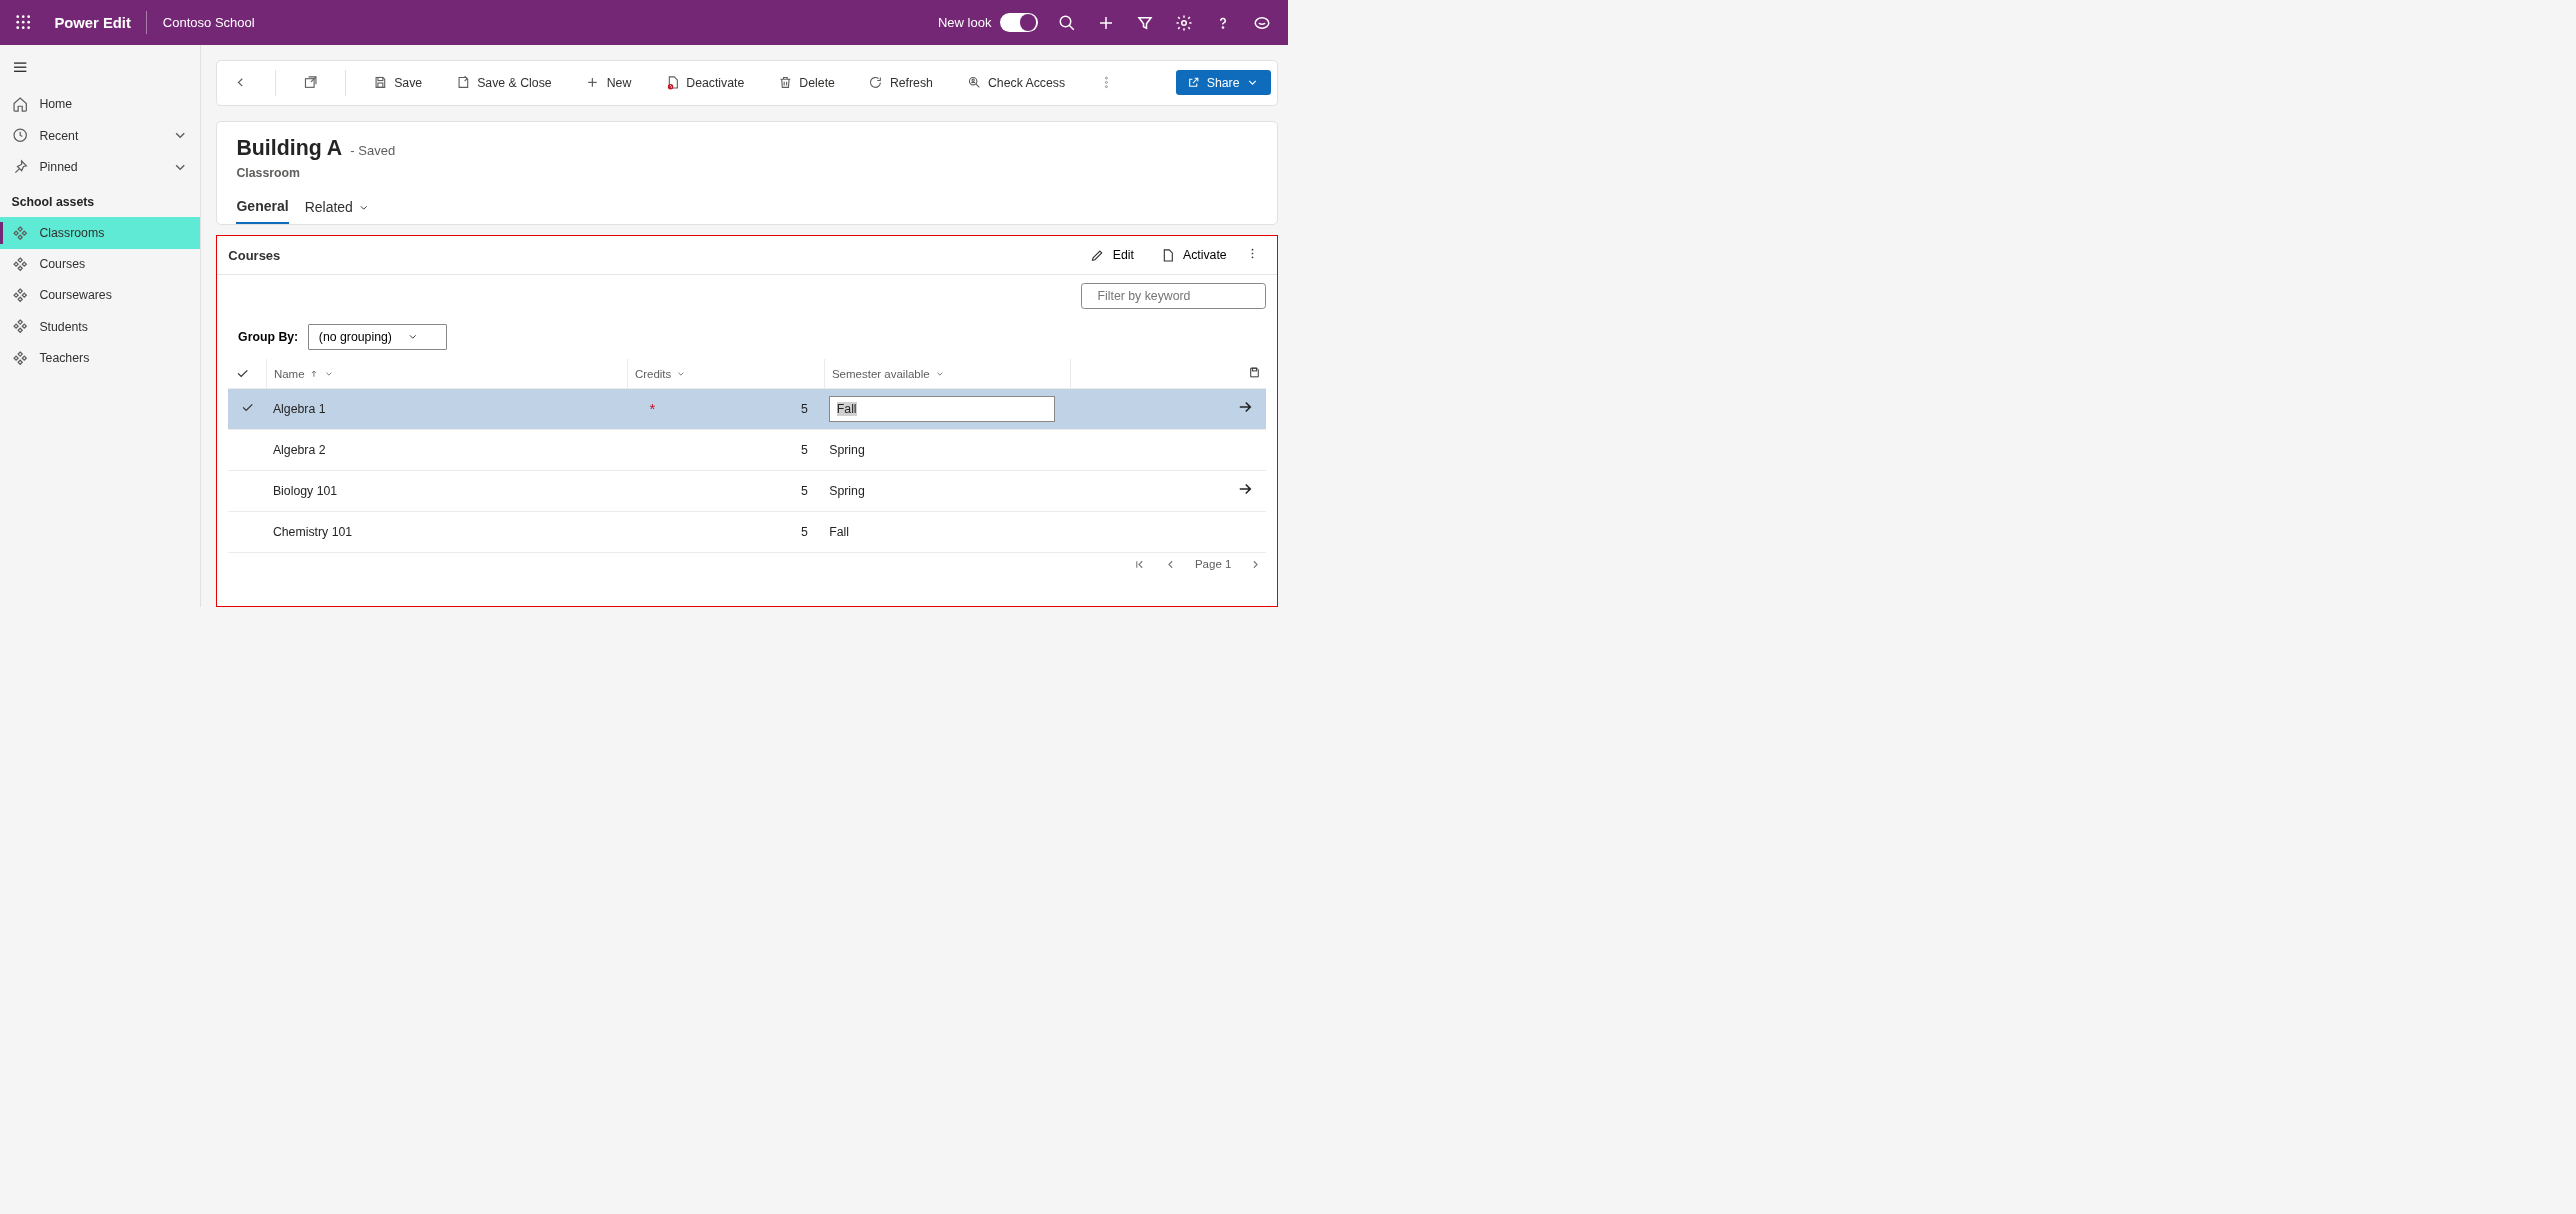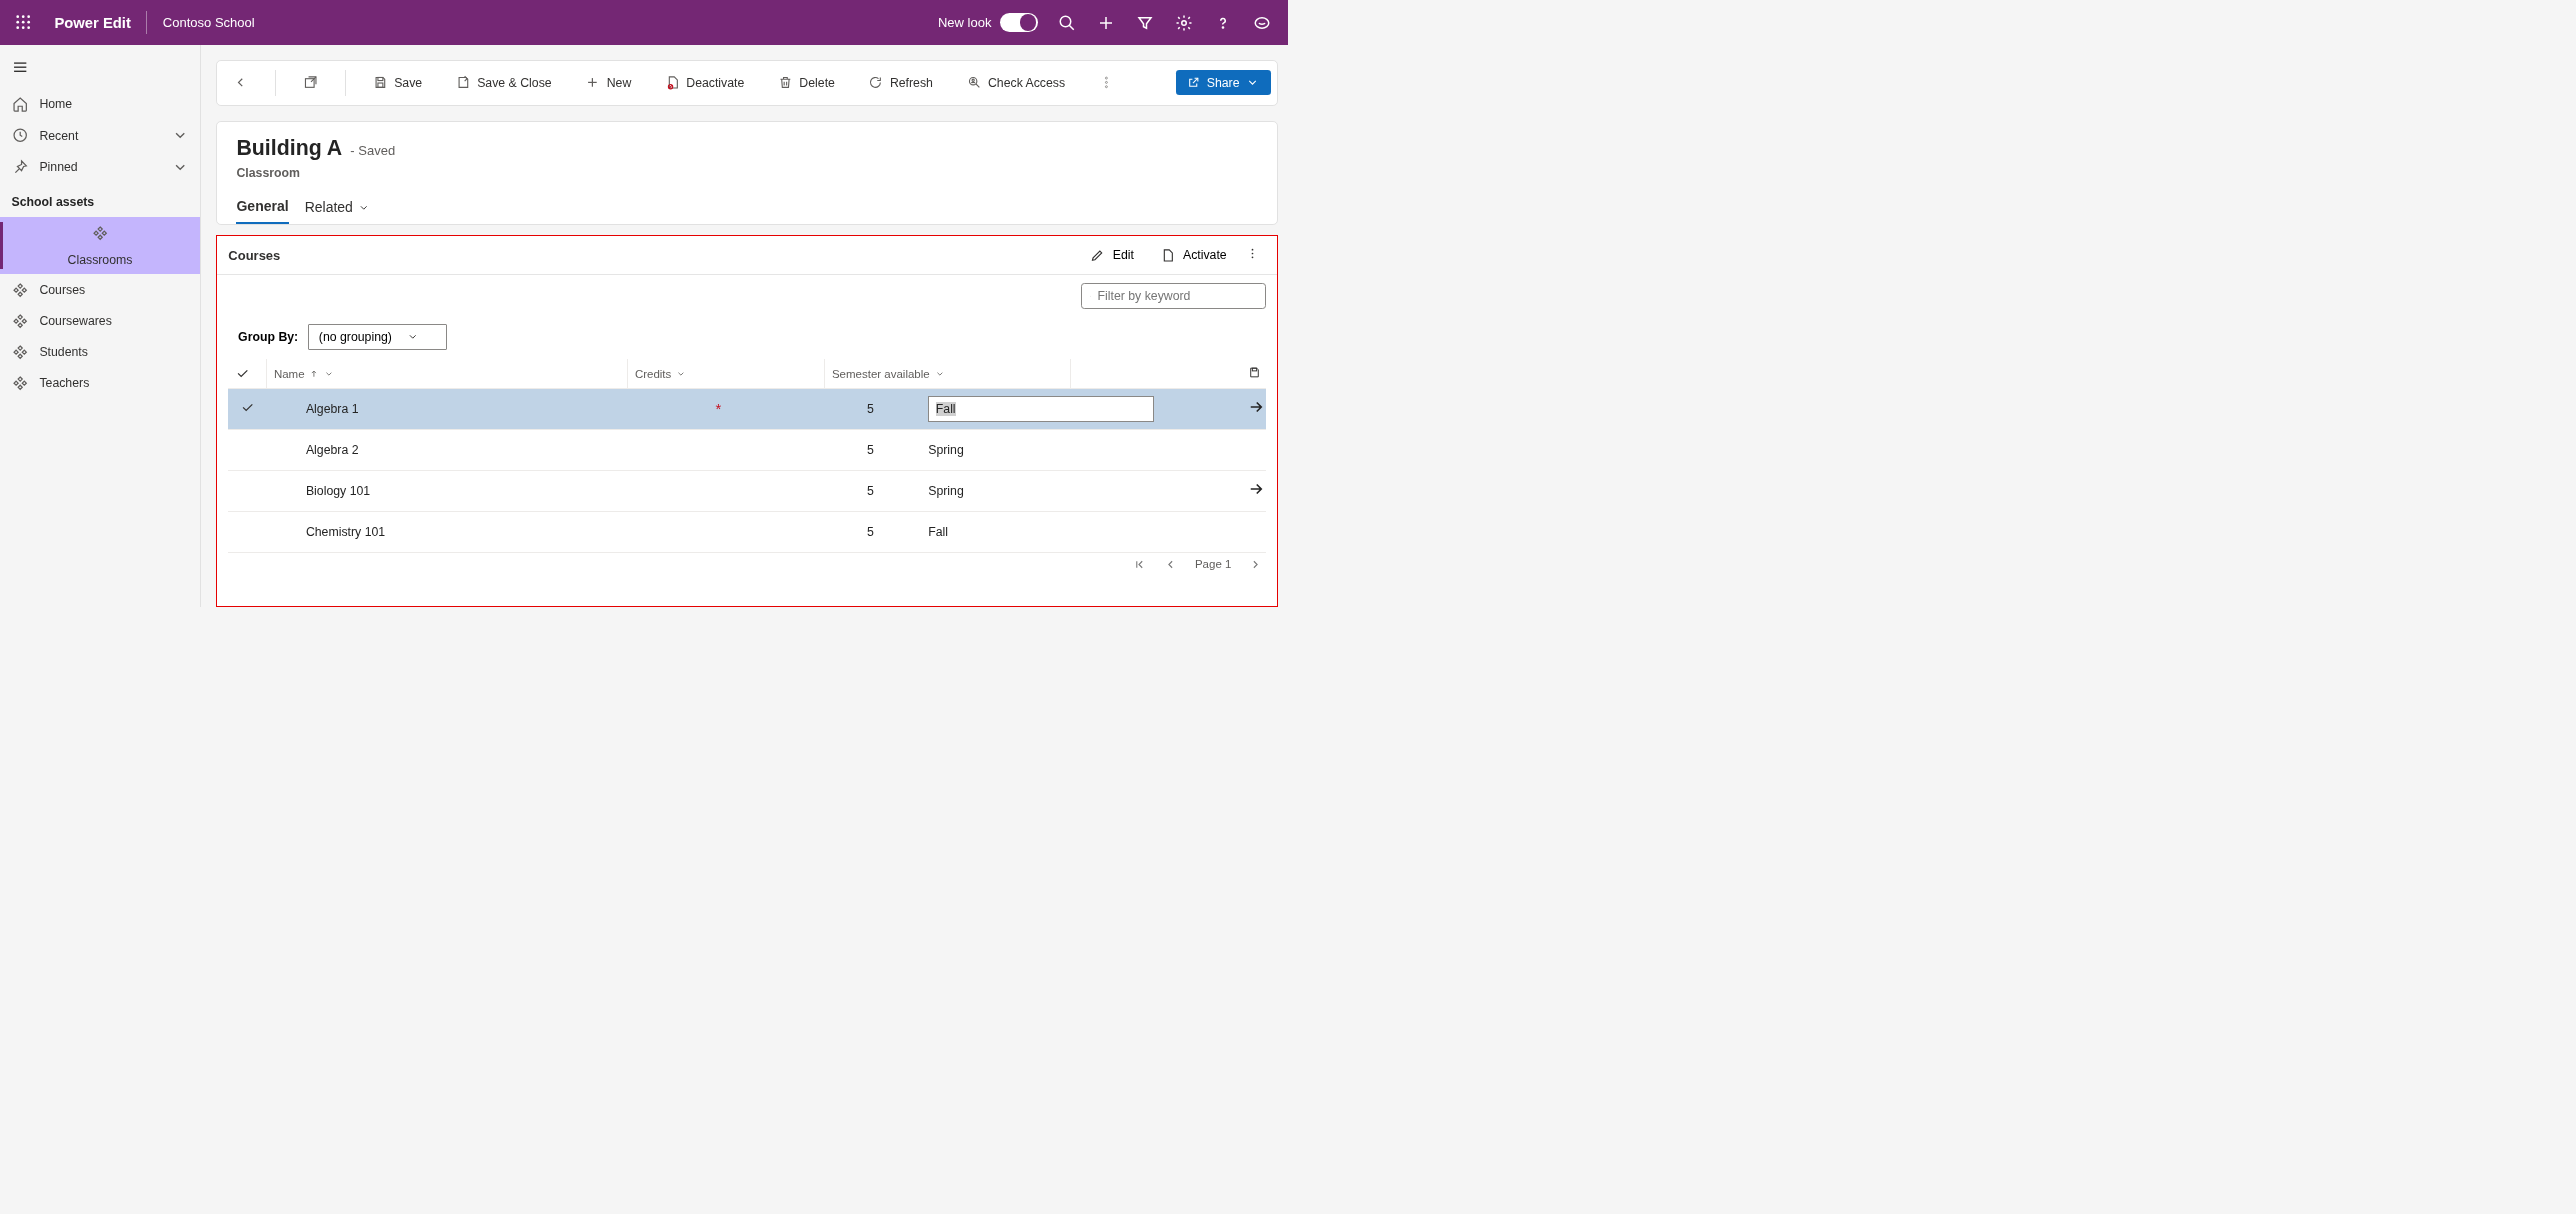--- a/index.html
+++ b/index.html
@@ -113,22 +113,21 @@
       display: flex;
       align-items: center;
       padding: 7.4px 11.5px;
       gap: 11.5px;
       cursor: pointer;
       font-size: 12.3px;
       color: #323130;
       position: relative;
     }
     .nav-row.active {
-      background: #c4b5fd;
-      flex-direction: column;
+      background: #5eead4;
     }
     .nav-row.active::before {
       content:"";
       position:absolute;
       left:0;
       top:4.9px;
       bottom:4.9px;
       width:2.5px;
       background:#742774;
     }
@@ -344,21 +343,20 @@
       cursor: pointer;
       padding: 0 6.6px;
     }
     .grid-head .col.credits { justify-content: flex-start; }
     .grid-head .col + .col { border-left: 0.8px solid #edebe9; height: 100%;}
     .col-save { text-align:right; padding-right:4.9px;}
     .grid-row {
       height: 41px;
       font-size: 12.3px;
       color: #242424;
-      gap: 33px;
     }
     .grid-row.selected {
       background: #c0d3e6;
     }
     .grid-row .check { text-align:center; }
     .grid-row .name-cell { padding-left: 6.6px; }
     .grid-row .credits-cell { text-align: right; padding-right: 16.4px; position:relative;}
     .required-mark {
       color: #c50f1f;
       position:absolute;

